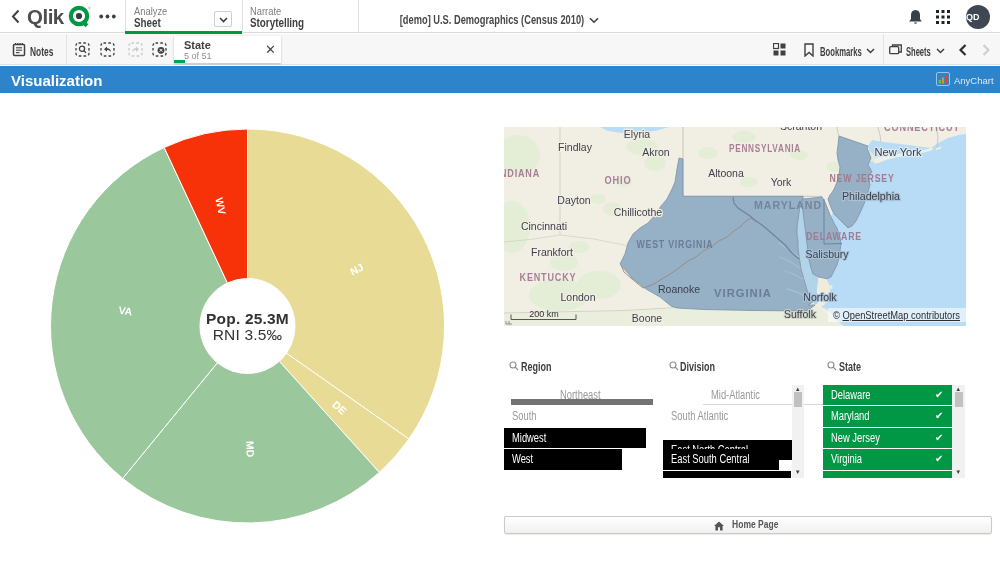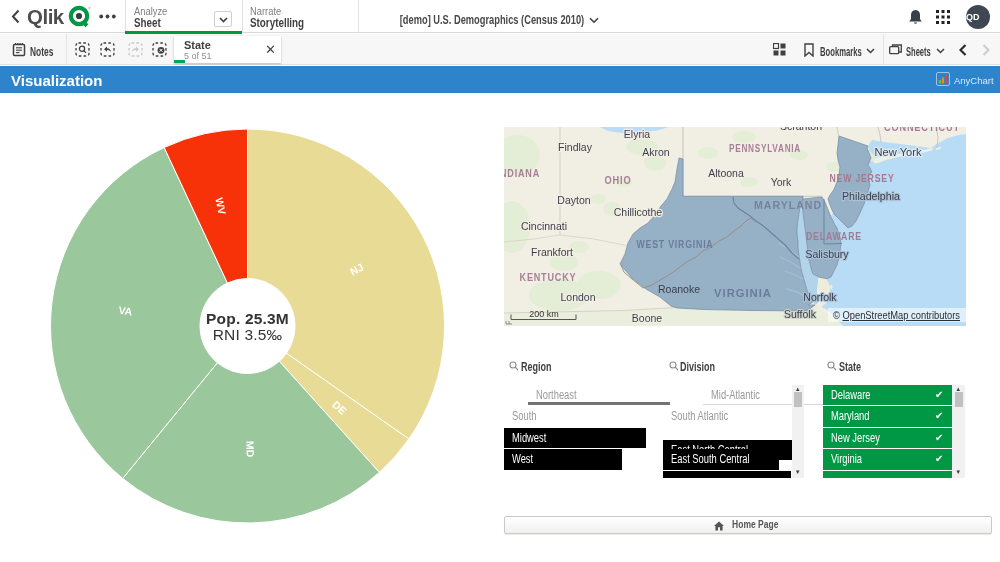--- a/index.html
+++ b/index.html
@@ -331,21 +331,21 @@
       <circle cx="4" cy="4" r="3" fill="none" stroke="#8c8c8c" stroke-width="1.1"></circle>
       <line x1="6.2" y1="6.2" x2="9" y2="9" stroke="#8c8c8c" stroke-width="1.1"></line>
     </svg>
   <div class="ftitle" style="left:680px;top:360px;">Division</div>
   <svg style="position:absolute;left:827px;top:361px;" width="10" height="10" viewBox="0 0 10 10">
       <circle cx="4" cy="4" r="3" fill="none" stroke="#8c8c8c" stroke-width="1.1"></circle>
       <line x1="6.2" y1="6.2" x2="9" y2="9" stroke="#8c8c8c" stroke-width="1.1"></line>
     </svg>
   <div class="ftitle" style="left:839px;top:360px;">State</div>
 
-  <div class="lrow white" style="left:528px;top:384.6px;width:142px;border-bottom:3px solid #737373;"><i>Northeast</i></div>
+  <div class="lrow white" style="left:511px;top:384.6px;width:142px;border-bottom:6px solid #737373;text-align:center;"><i>Northeast</i></div>
   <div class="lrow white" style="left:504px;top:406.2px;width:142px;"><i>South</i></div>
   <div class="lrow gray" style="left:504px;top:427.8px;width:142px;"><i>Midwest</i></div>
   <div class="lrow gray" style="left:504px;top:449.4px;width:118px;"><i>West</i></div>
 
   <div class="lrow white" style="left:663px;top:384.6px;width:128px;border-bottom:1px solid #d8d8d8;margin-left:40px;"><i>Mid-Atlantic</i></div>
   <div class="lrow white" style="left:663px;top:406.2px;width:128px;"><i>South Atlantic</i></div>
   <div class="lrow gray" style="left:663px;top:440px;width:140px;"><i>East North Central</i></div>
   <div class="lrow gray" style="left:663px;top:449.4px;width:116px;"><i>East South Central</i></div>
   <div class="lrow gray" style="left:663px;top:471px;width:128px;height:7px;"></div>
   <div class="scrollbar" style="left:791.5px;top:384.6px;height:93.4px;"></div>

